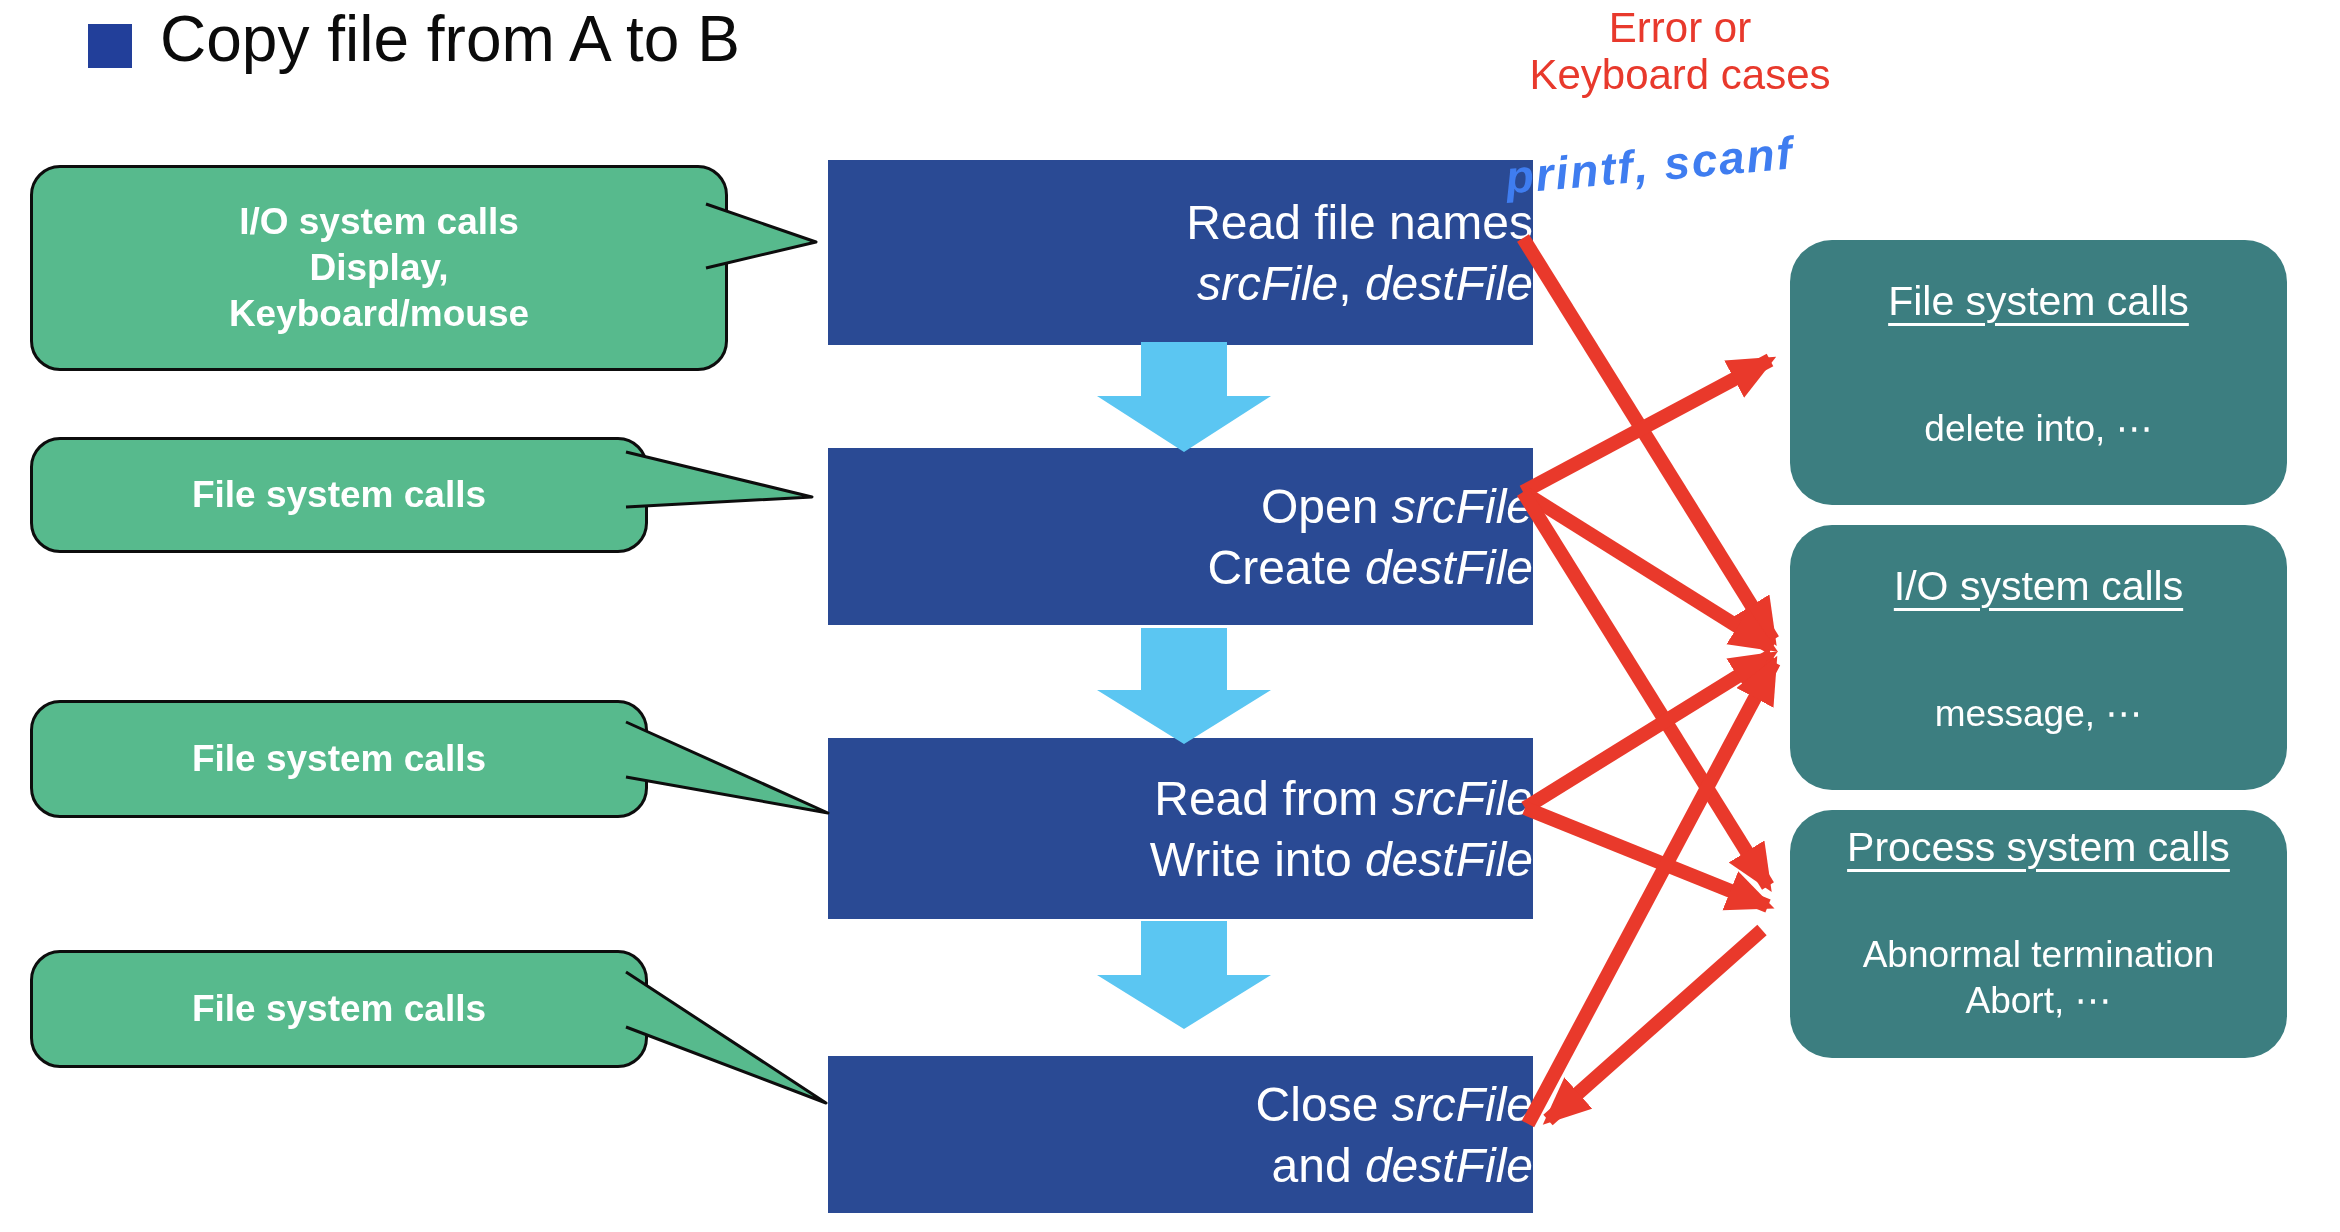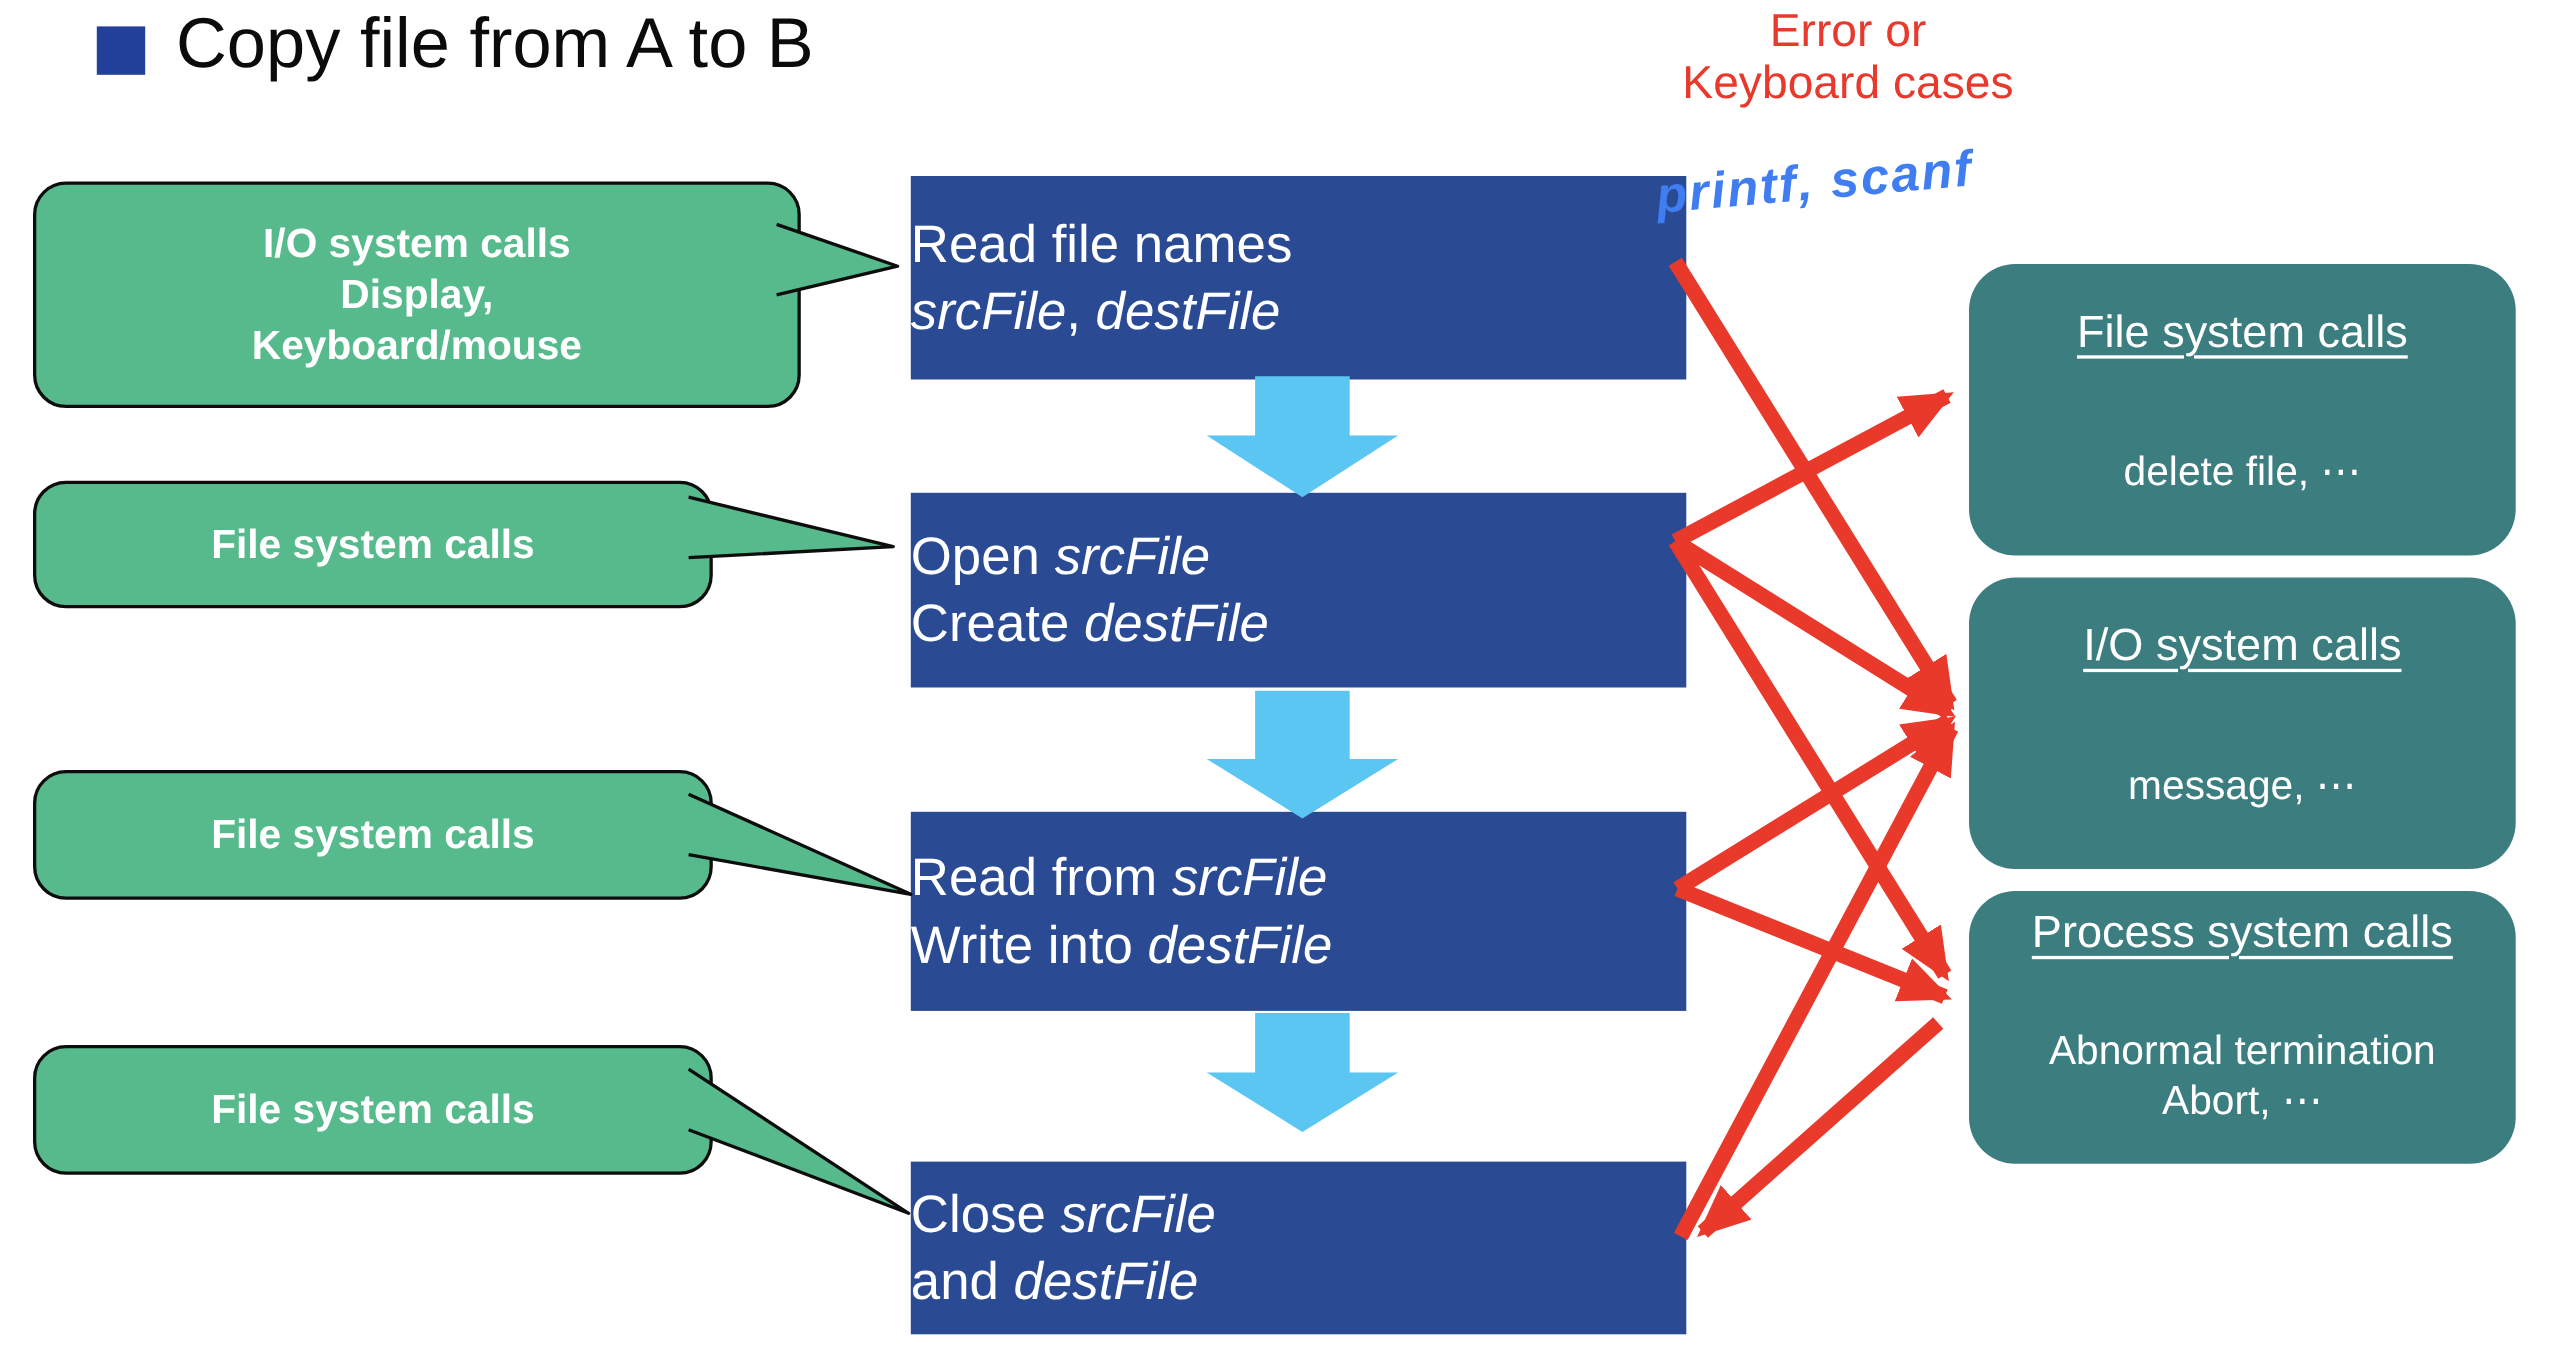--- a/index.html
+++ b/index.html
@@ -17,21 +17,21 @@
   .callout{position:absolute;background:#57ba8d;border:3px solid #0d0d0d;border-radius:30px;
     color:#ffffff;font-weight:bold;font-size:37px;line-height:46px;text-align:center;
     display:flex;flex-direction:column;justify-content:center;align-items:center;}
   .callout.c1{left:30px;top:165px;width:692px;height:200px;}
   .callout.c2{left:30px;top:437px;width:612px;height:110px;}
   .callout.c3{left:30px;top:700px;width:612px;height:112px;}
   .callout.c4{left:30px;top:950px;width:612px;height:112px;}
   
   .step{position:absolute;left:828px;width:705px;background:#2a4a94;color:#ffffff;
     font-size:48px;line-height:61px;text-align:center;
-    display:flex;flex-direction:column;justify-content:center;align-items:flex-start;}
+    display:flex;flex-direction:column;justify-content:center;align-items:flex-end;}
   .step.s1{top:160px;height:185px;}
   .step.s2{top:448px;height:177px;}
   .step.s3{top:738px;height:181px;}
   .step.s4{top:1056px;height:157px;}
   .it{font-style:italic;}
   
   .handler{position:absolute;left:1790px;width:497px;background:#3c7e80;border-radius:42px;
     color:#ffffff;text-align:center;display:flex;flex-direction:column;align-items:center;}
   .handler.h1{top:240px;height:265px;}
   .handler.h2{top:525px;height:265px;}
@@ -104,21 +104,21 @@
     <div>
       <span>Close </span><span class="it">srcFile</span>
     </div>
     <div>
       <span>and </span><span class="it">destFile</span>
     </div>
   </div>
 
   <div class="handler h1">
     <div class="htitle">File system calls</div>
-    <div class="hbody">delete file, ⋯</div>
+    <div class="hbody">delete into, ⋯</div>
   </div>
   <div class="handler h2">
     <div class="htitle">I/O system calls</div>
     <div class="hbody">message, ⋯</div>
   </div>
   <div class="handler h3">
     <div class="htitle">Process system calls</div>
     <div class="hbody">
       <div>Abnormal termination</div>
       <div>Abort, ⋯</div>

